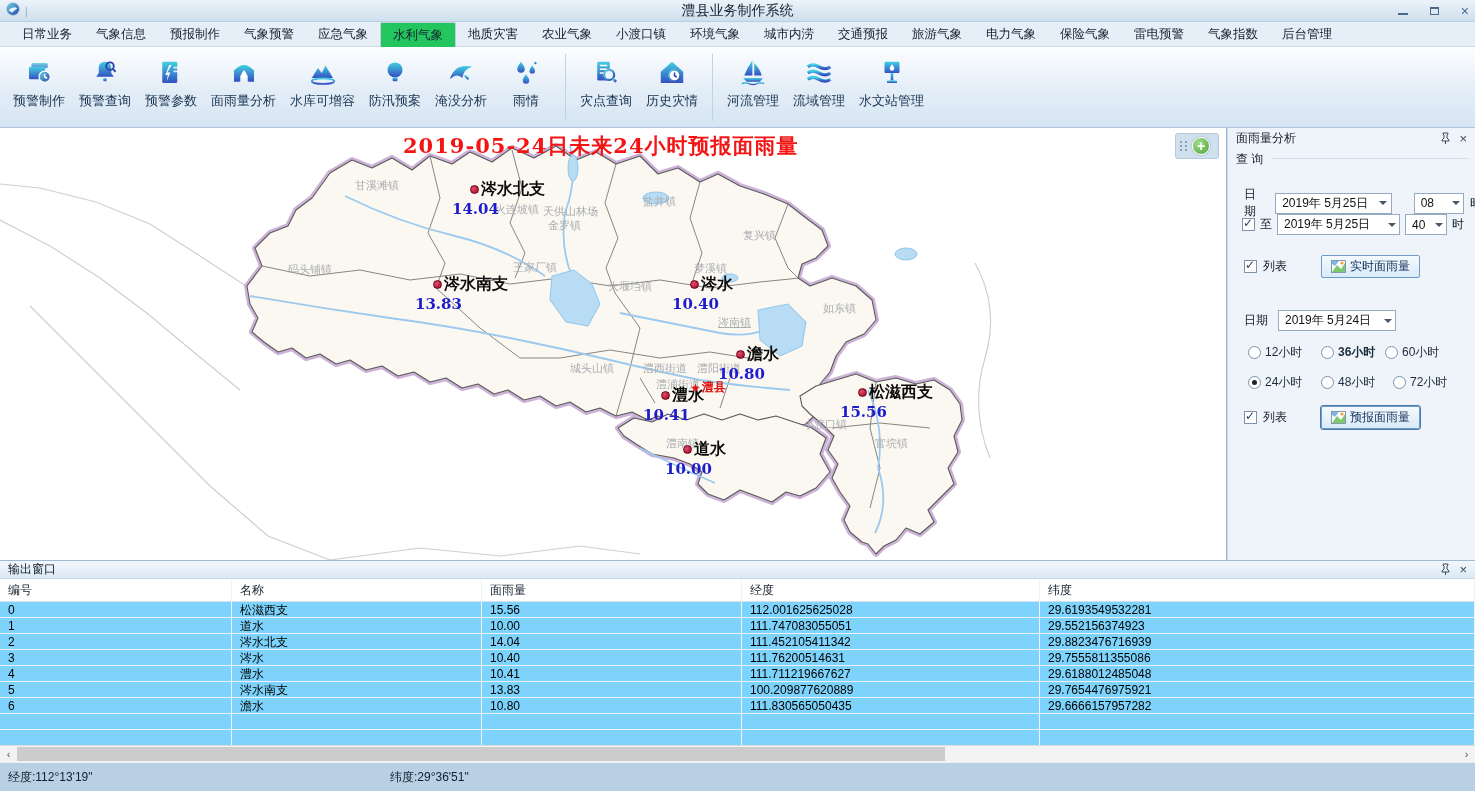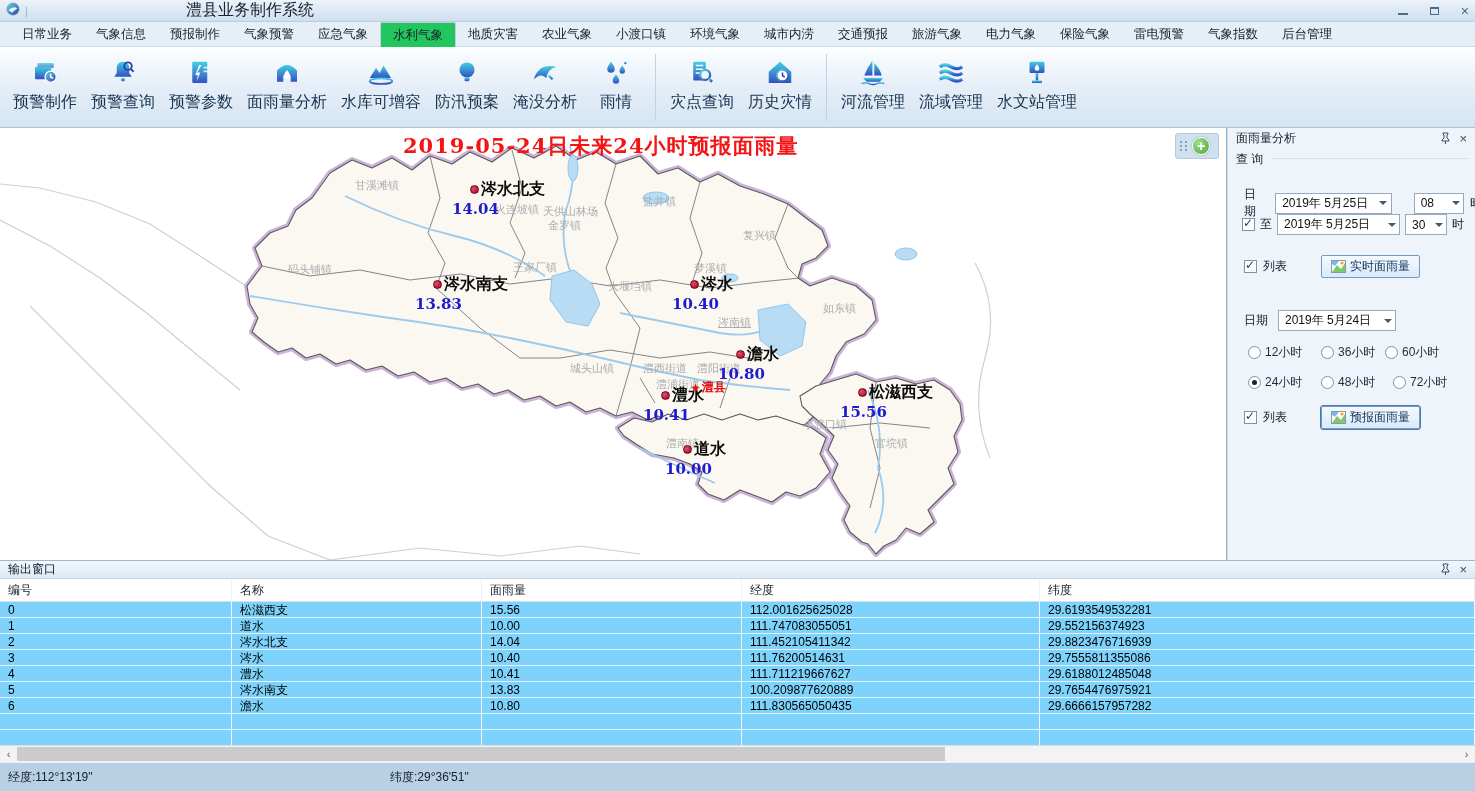--- a/index.html
+++ b/index.html
@@ -4,37 +4,37 @@
 <style>
   * { margin:0; padding:0; box-sizing:border-box; }
   body { font-family:"Liberation Sans","DejaVu Sans",sans-serif; font-size:12px; color:#1c2b3a; }
   #app { position:relative; width:1475px; height:791px; background:#fff; overflow:hidden; }
 
   
   .titlebar { height:22px; display:flex; align-items:center; padding:0 6px;
     background:linear-gradient(#ecf3fa,#cfdfee); border-bottom:1px solid #b9cde1; }
   .titlebar .tleft { display:flex; align-items:center; gap:5px; width:180px; }
   .tsep { color:#9ab0c6; font-size:11px; }
-  .ttitle { flex:1; text-align:left; font-size:16px; color:#16222e; }
+  .ttitle { flex:1; text-align:center; font-size:14px; color:#16222e; }
   .tctrls { width:180px; display:flex; justify-content:flex-end; gap:22px; align-items:center; }
   .wbtn { color:#4a6a8c; font-size:12px; line-height:12px; cursor:default; }
   .wmin { width:10px; height:2px; background:#4a6a8c; margin-top:6px; }
   .wmax { width:9px; height:8px; border:1.5px solid #4a6a8c; border-top-width:2.5px; }
 
   
   .menubar { height:25px; background:#e6eef7; display:flex; align-items:stretch; padding-left:10px; border-bottom:1px solid #cdd9e6; }
   .tab { padding:0 12px; display:flex; align-items:center; font-size:12.5px; color:#14212e; cursor:default; }
   .tab.active { background:#22c55e; border:1px solid #c2d0de; border-bottom:none; border-radius:2px 2px 0 0; margin-bottom:-1px; }
 
   
   .toolbar { height:81px; background:linear-gradient(#fcfeff,#e3edf7 55%,#d6e5f3);
     border-bottom:1px solid #acc3d9; display:flex; align-items:flex-start; padding:5px 6px 0 6px; }
   .tb-btn { min-width:64px; padding:2px 7px; display:flex; flex-direction:column; align-items:center; gap:4px; cursor:default; }
   .tb-ic { height:34px; display:flex; align-items:flex-end; }
-  .tb-lab { font-size:16px; color:#17324f; white-space:nowrap; }
+  .tb-lab { font-size:13px; color:#17324f; white-space:nowrap; }
   .tb-sep { width:1px; align-self:stretch; background:#c2d2e2; margin:2px 7px 6px 7px; }
 
   
   .main { height:432px; display:flex; }
   .map { position:relative; width:1227px; height:432px; background:#fff; border-right:1px solid #9fb9d2; overflow:hidden; }
   .map svg.base { position:absolute; left:0; top:0; }
   .map-title { position:absolute; left:403px; top:4px; font-family:"DejaVu Serif","Liberation Serif",serif;
     font-size:21px; font-weight:bold; color:#f41414; white-space:nowrap; letter-spacing:1px; }
   .town { position:absolute; font-size:11px; color:#a9acb0; white-space:nowrap; }
   .station { position:absolute; white-space:nowrap; }
@@ -492,21 +492,21 @@
       <div class="p-row" style="left:14px;top:86px;gap:5px;">
         <span class="checkbox checked"></span>
         <span class="lblbk">至</span>
         <span class="combo" style="width:123px;">
           <span>2019年 5月25日</span>
           <span class="chev">
               <i></i>
             </span>
         </span>
         <span class="combo" style="width:42px;">
-          <span>30</span>
+          <span>40</span>
           <span class="chev">
               <i></i>
             </span>
         </span>
         <span class="lblbk">时</span>
       </div>
 
       <div class="p-row" style="left:16px;top:127px;gap:6px;">
         <span class="checkbox checked"></span>
         <span class="lblbk">列表</span>
@@ -531,21 +531,21 @@
         </span>
       </div>
 
       <div id="durhost">
 
           <label class="radio-item" style="left: 20px; top: 216px;">
             <span class="radio"></span>
             <span class="radio-label">12小时</span>
           </label>
 
-          <label class="radio-item" style="left: 93px; top: 216px;">
+          <label class="radio-item" style="left: 93px; top: 216px; font-weight: bold;">
             <span class="radio"></span>
             <span class="radio-label">36小时</span>
           </label>
 
           <label class="radio-item" style="left: 157px; top: 216px;">
             <span class="radio"></span>
             <span class="radio-label">60小时</span>
           </label>
 
           <label class="radio-item active" style="left: 20px; top: 246px;">

